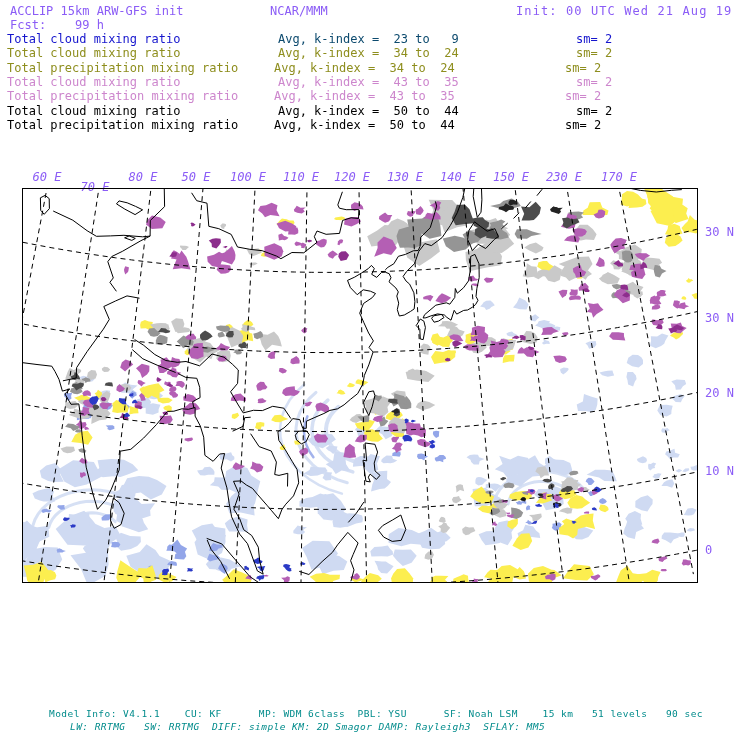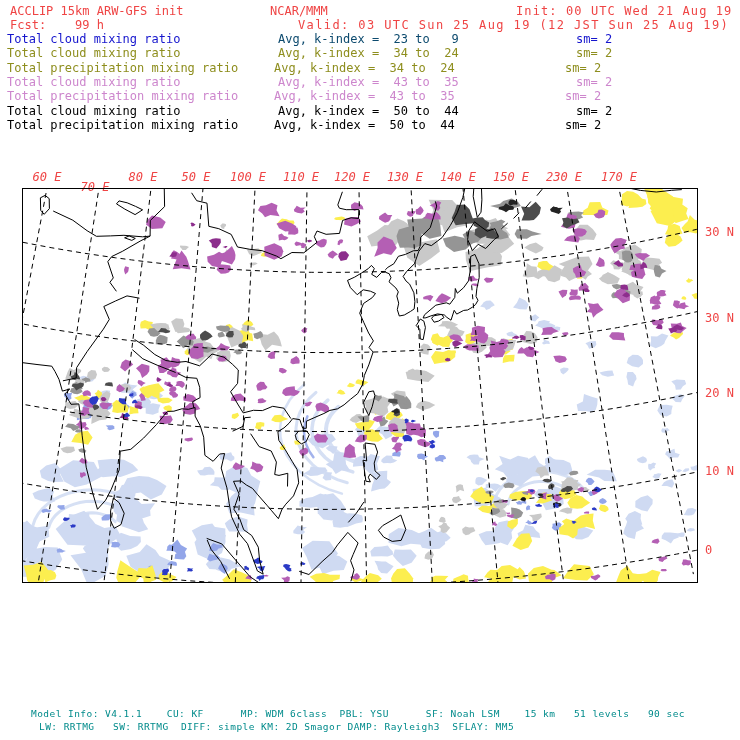--- a/index.html
+++ b/index.html
@@ -1,34 +1,33 @@
 <!DOCTYPE html>
 <html><head>
 <meta charset="utf-8">
 <style>
   html,body{margin:0;padding:0;background:#ffffff;}
   #page{position:relative;width:740px;height:740px;background:#fff;overflow:hidden;
         font-family:"DejaVu Sans Mono",monospace;}
-  .t{position:absolute;white-space:pre;font:12px "DejaVu Sans Mono",monospace;color:#ef4444;}
+  .t{position:absolute;white-space:pre;font:12px "DejaVu Sans Mono",monospace;color:#8b5cf6;}
   .ls1{letter-spacing:1.1px}
   .ls2{letter-spacing:1.4px}
-  .ft{position:absolute;white-space:pre;font:9.5px "DejaVu Sans Mono",monospace;letter-spacing:.45px;}
+  .ft{position:absolute;white-space:pre;font:9.5px "DejaVu Sans Mono",monospace;letter-spacing:.45px;margin-left:18px;}
   .lonlab{transform:translateX(-50%);font-style:italic;}
   #mapsvg{position:absolute;left:22px;top:188px;}
 </style>
 </head>
 <body>
 
 <div id="page">
 
   <span class="t" style="left:10px;top:4px">ACCLIP 15km ARW-GFS init</span>
   <span class="t" style="left:270px;top:4px">NCAR/MMM</span>
   <span class="t ls1" style="left:516px;top:4px">Init: 00 UTC Wed 21 Aug 19</span>
   <span class="t" style="left:10px;top:18px">Fcst:    99 h</span>
-  <span class="t ls2" style="left:298px;top:18px">Valid: 03 UTC Sun 25 Aug 19 (12 JST Sun 25 Aug 19)</span>
 
   <div>
     <div class="hrow">
       <span class="t" style="left: 7px; top: 32px; color: rgb(21, 21, 205);">Total cloud mixing ratio</span>
       <span class="t" style="left: 278px; top: 32px; color: #0c4a6e;">Avg, k-index =  23 to   9</span>
       <span class="t" style="left: 576px; top: 32px; color: rgb(21, 21, 205);">sm= 2</span>
     </div>
     <div class="hrow">
       <span class="t" style="left: 7px; top: 46px; color: rgb(142, 142, 30);">Total cloud mixing ratio</span>
       <span class="t" style="left: 278px; top: 46px; color: rgb(142, 142, 30);">Avg, k-index =  34 to  24</span>
@@ -776,14 +775,14 @@
           <path d="M228.6 245.7L237.1 258.6L249.2 263.0L254.4 274.1L252.7 286.5L257.0 287.4L265.8 285.3L265.5 298.5"></path>
           <path d="M18.4 9.8L18.7 22.3L22.2 26.3L27.4 20.6L27.2 10.6L23.1 7.4Z"></path>
           <path d="M94.5 15.9L102.8 21.1L113.1 26.6L120.6 21.8L113.6 18.4L105.2 14.8L97.0 12.9Z"></path>
           <path d="M102.6 49.8L109.8 52.4L113.3 50.4L107.2 47.9Z"></path>
         </g>
       </g>
     <rect x="0.5" y="0.5" width="675" height="394" fill="none" stroke="#000" stroke-width="1"></rect>
   </svg>
 
   <span class="ft" style="left: 31px; top: 708px; color: rgb(0, 139, 139);">Model Info: V4.1.1    CU: KF      MP: WDM 6class  PBL: YSU      SF: Noah LSM    15 km   51 levels   90 sec</span>
-  <span class="ft" style="left: 39px; top: 721px; color: rgb(0, 139, 139);">LW: RRTMG   SW: RRTMG  DIFF: simple KM: 2D Smagor DAMP: Rayleigh3  SFLAY: MM5</span>
+  <span class="ft" style="left: 52px; top: 721px; color: rgb(0, 139, 139); font-style: italic;">LW: RRTMG   SW: RRTMG  DIFF: simple KM: 2D Smagor DAMP: Rayleigh3  SFLAY: MM5</span>
 </div>
 
 </body></html>

